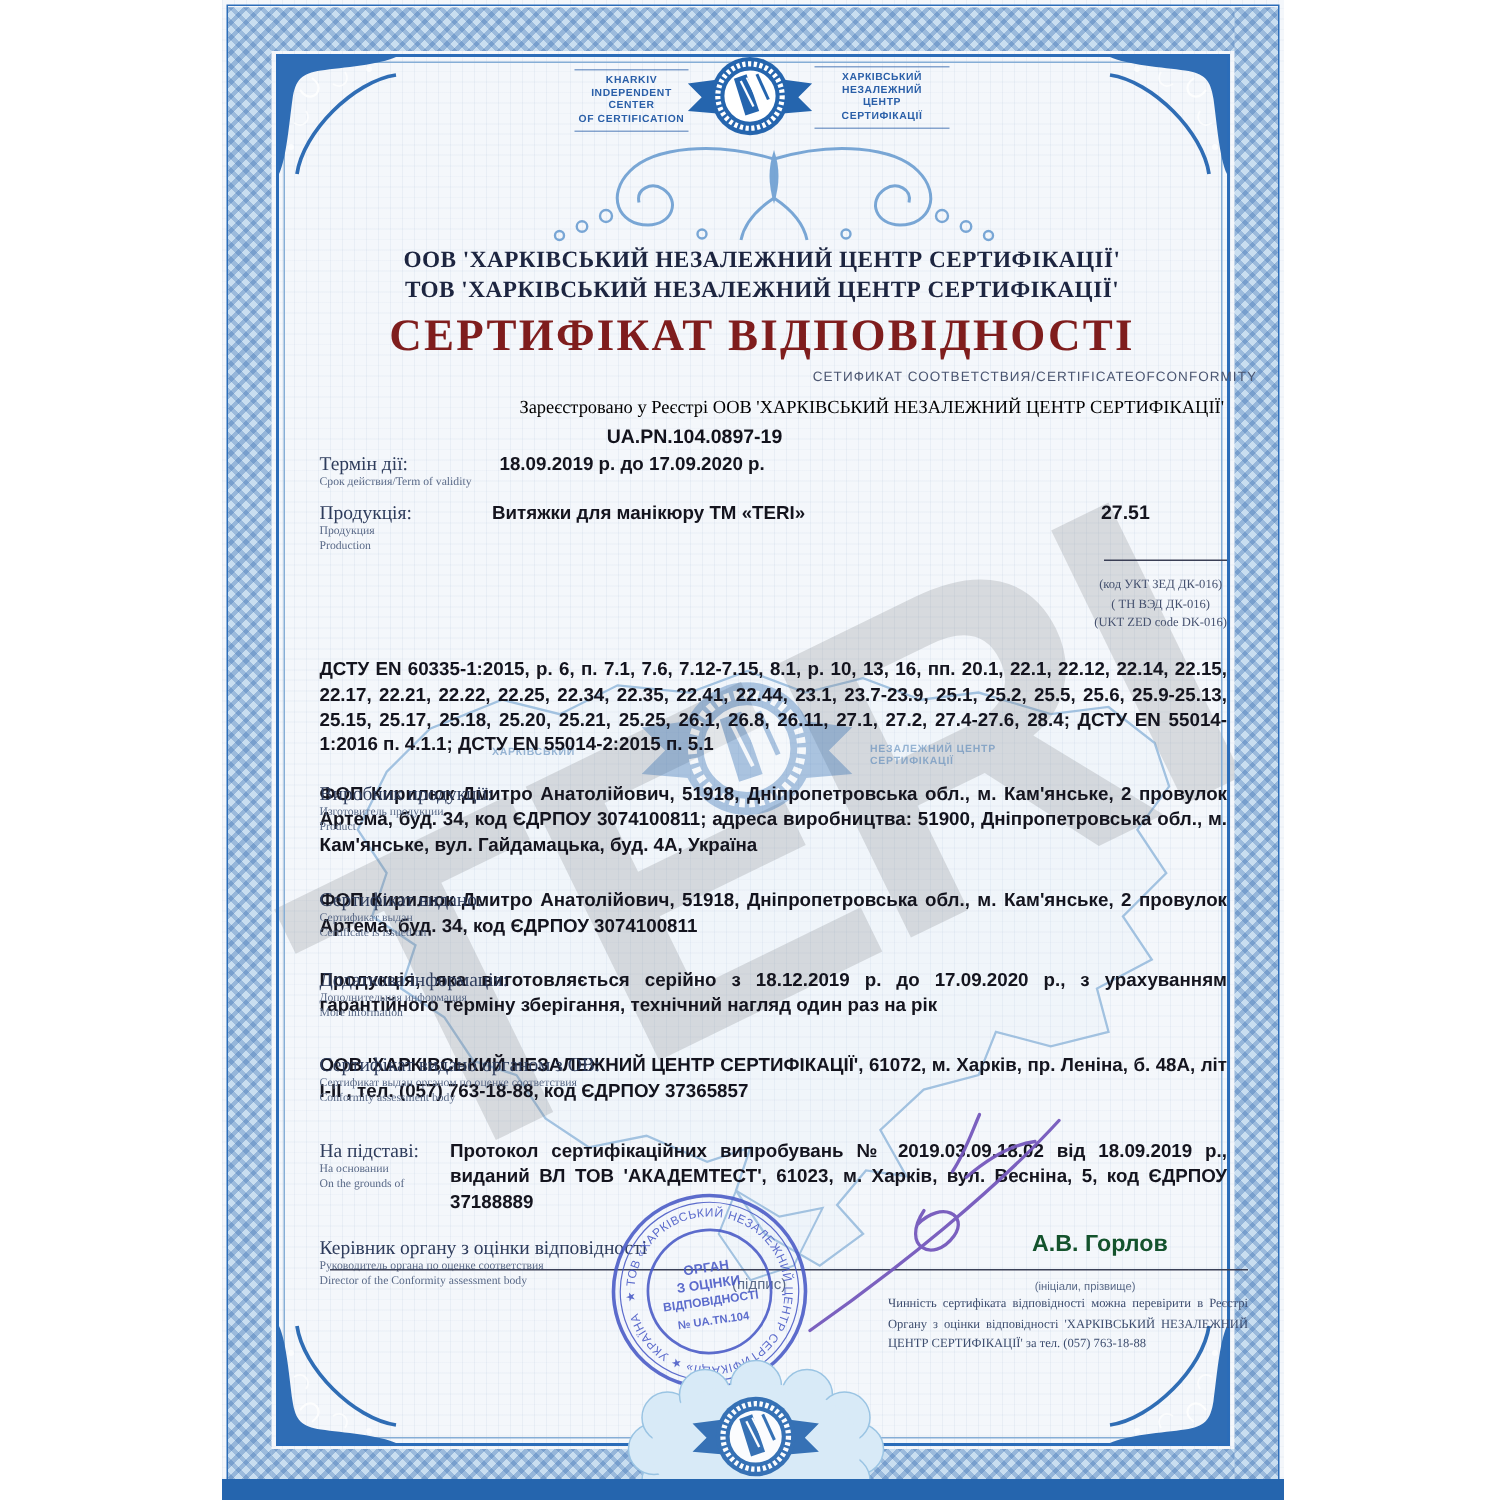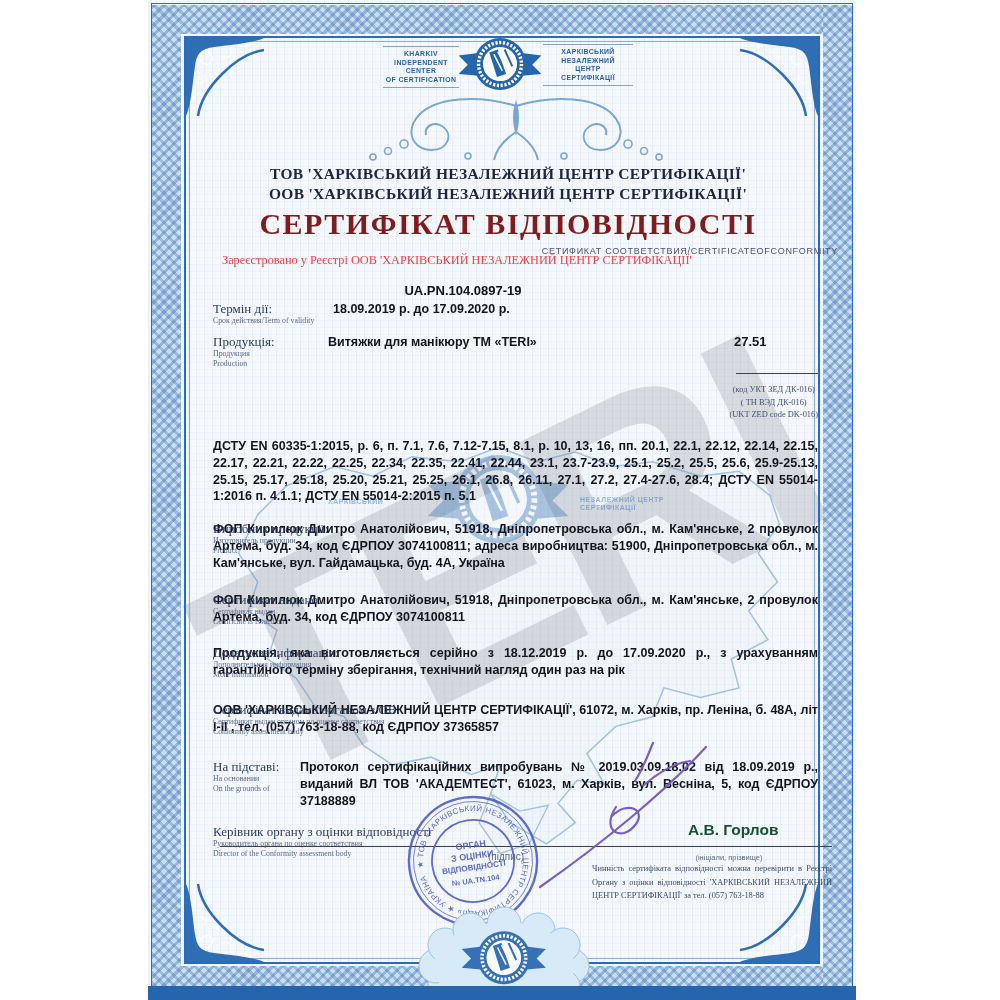--- a/index.html
+++ b/index.html
@@ -75,22 +75,22 @@
   .main-title{
     position:absolute;left:30px;right:18px;top:207px;z-index:3;text-align:center;
     font-family:"Liberation Serif",serif;font-weight:bold;font-size:30px;
     color:#7f1d1d;letter-spacing:1.5px;
   }
   .title-sub{
     position:absolute;left:30px;right:18px;top:246px;z-index:3;text-align:right;
     font-size:9px;color:#4a5570;letter-spacing:.7px;
   }
   .reg-line{
-    position:absolute;left:74px;right:40px;top:253px;z-index:3;
-    font-family:"Liberation Serif",serif;font-size:12.3px;color:#ef4444;
+    position:absolute;left:74px;right:40px;top:264px;z-index:3;
+    font-family:"Liberation Serif",serif;font-size:12.3px;color:#000000;text-align:right;
   }
   .reg-num{
     position:absolute;left:75px;width:480px;top:283px;z-index:3;text-align:center;
     font-weight:bold;font-size:13px;color:#12121c;
   }
 
   
   .row{position:absolute;left:65px;right:38px;z-index:3}
   .lbl{position:absolute;left:0;top:0;width:150px;
     font-family:"Liberation Serif",serif;font-size:13px;line-height:15px;color:#2e3c5c}
@@ -108,21 +108,21 @@
 
   .prod-code{position:absolute;left:586px;top:334px;z-index:3;font-weight:bold;font-size:13px;color:#14141e}
   .prod-underline{position:absolute;left:588px;top:373px;width:82px;border-top:1.5px solid #3a3f55;z-index:3}
   .prod-notes{position:absolute;right:38px;top:384px;z-index:3;text-align:center;
     font-family:"Liberation Serif",serif;font-size:8.4px;line-height:12.5px;color:#44506e;white-space:pre-line}
 
   
   .sig-name{position:absolute;left:540px;top:821px;z-index:4;font-weight:bold;font-size:15.5px;color:#14532d}
   .sig-line{position:absolute;left:72px;top:846px;width:612px;border-top:1.6px solid #3a3f55;z-index:4}
   .sig-note{position:absolute;left:340px;top:851px;z-index:4;font-size:10px;color:#5a6a88}
-  .sig-name-note{position:absolute;left:535px;width:92px;top:853px;z-index:4;text-align:center;font-size:7.5px;color:#5a6a88}
+  .sig-name-note{position:absolute;left:517px;width:92px;top:853px;z-index:4;text-align:right;font-size:7.5px;color:#5a6a88}
 
   .foot-note{
     position:absolute;left:444px;width:240px;top:862px;z-index:4;
     font-family:"Liberation Serif",serif;font-size:8.4px;line-height:13.5px;
     color:#3c4c6e;text-align:justify;
   }
 
   
   .ink-stamp{position:absolute;left:250px;top:786px;width:150px;height:150px;z-index:5;opacity:.88}
   .signature-ink{position:absolute;left:300px;top:735px;width:290px;height:165px;z-index:6}
@@ -214,22 +214,22 @@
         <circle cx="57" cy="65" r="3"></circle>
       <circle cx="312" cy="52" r="4"></circle>
         <circle cx="328" cy="59" r="3.5"></circle>
         <circle cx="343" cy="65" r="3"></circle>
       <circle cx="152" cy="64" r="3"></circle>
         <circle cx="248" cy="64" r="3"></circle>
     </g>
   </svg>
 
   <div class="org-lines">
+    <span>ООВ 'ХАРКІВСЬКИЙ НЕЗАЛЕЖНИЙ ЦЕНТР СЕРТИФІКАЦІЇ'</span>
     <span>ТОВ 'ХАРКІВСЬКИЙ НЕЗАЛЕЖНИЙ ЦЕНТР СЕРТИФІКАЦІЇ'</span>
-    <span>ООВ 'ХАРКІВСЬКИЙ НЕЗАЛЕЖНИЙ ЦЕНТР СЕРТИФІКАЦІЇ'</span>
   </div>
   <div class="main-title">СЕРТИФІКАТ ВІДПОВІДНОСТІ</div>
   <div class="title-sub">СЕТИФИКАТ СООТВЕТСТВИЯ/CERTIFICATEOFCONFORMITY</div>
   <div class="reg-line">Зареєстровано у Реєстрі ООВ 'ХАРКІВСЬКИЙ НЕЗАЛЕЖНИЙ ЦЕНТР СЕРТИФІКАЦІЇ'</div>
   <div class="reg-num">UA.PN.104.0897-19</div>
 
   <div class="row r0">
     <div class="lbl">
       <span>Термін дії:</span>
       <span class="sub">Срок действия/Term of validity</span>

